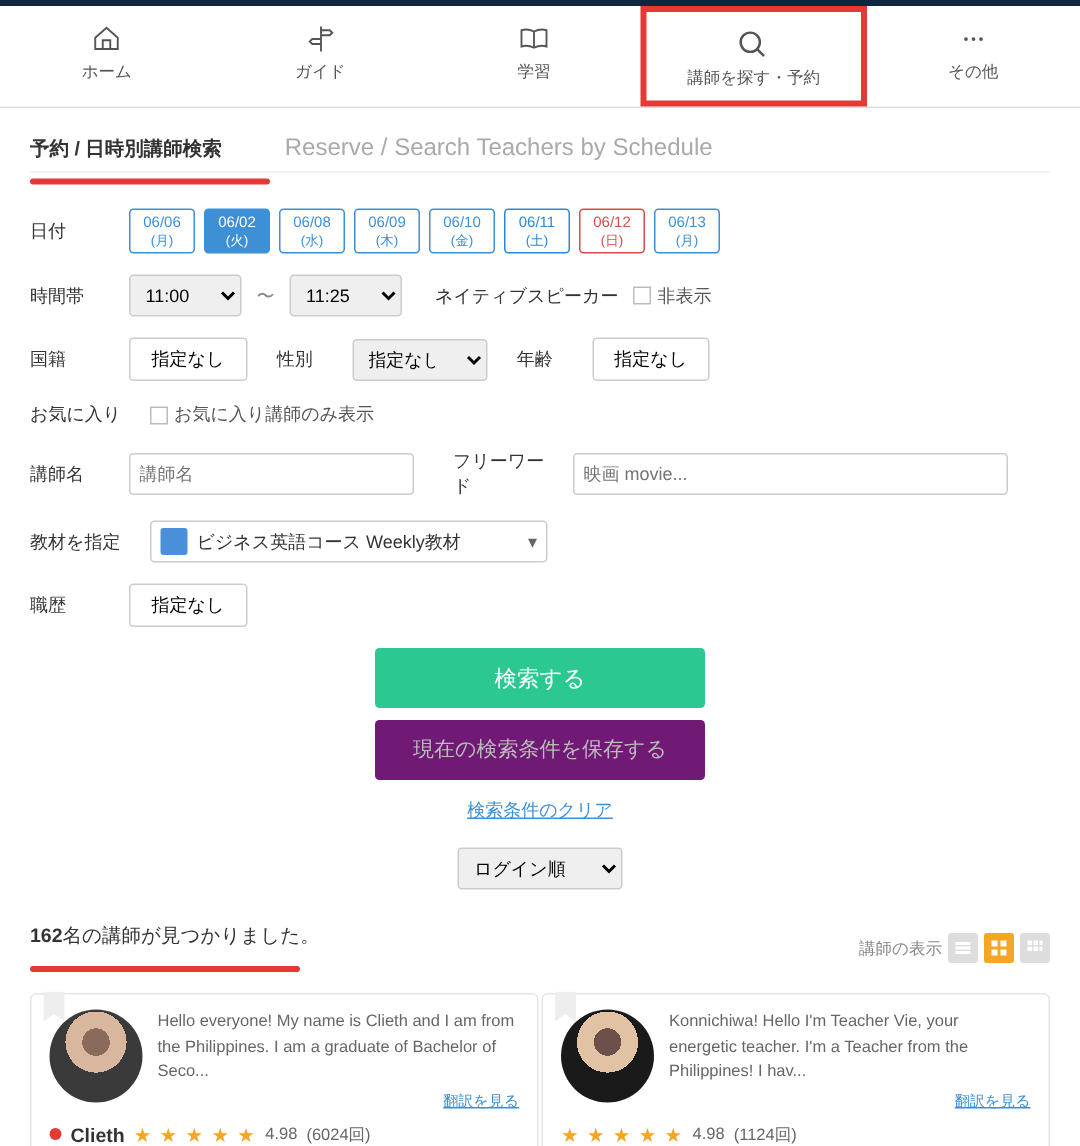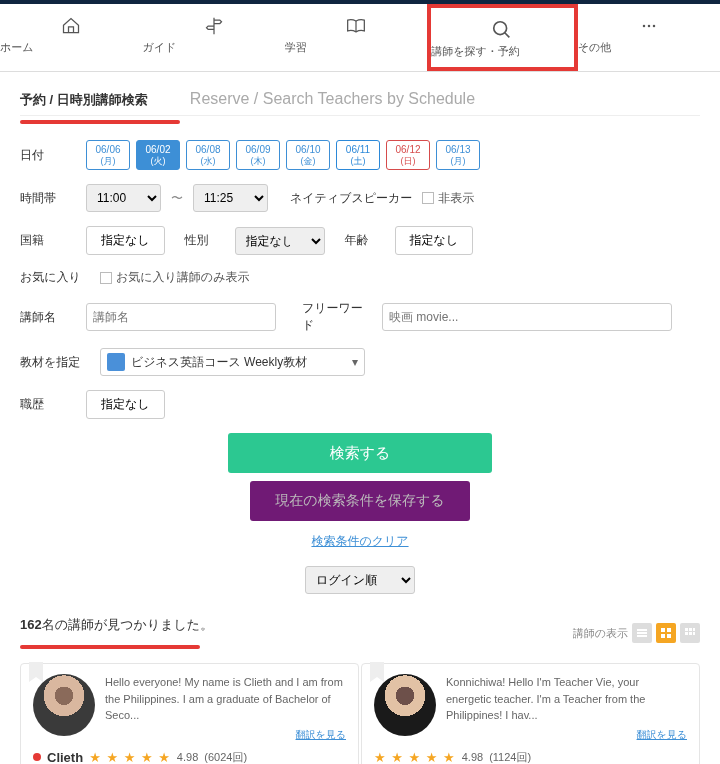--- a/index.html
+++ b/index.html
@@ -1,19 +1,19 @@
 <!DOCTYPE html>
 <html><head>
 <meta charset="utf-8">
 <style>
 * { box-sizing: border-box; margin: 0; padding: 0; }
 body { font-family: "Hiragino Sans", "Meiryo", sans-serif; font-size: 12px; color: #333; background: #fff; width: 720px; }
 .topbar { height: 4px; background: #0f2540; }
 .nav { display: flex; border-bottom: 1px solid #ddd; }
-.nav-item { flex: 1; padding: 10px 0 8px; cursor: pointer; position: relative; }
+.nav-item { flex: 1; text-align: center; padding: 10px 0 8px; cursor: pointer; position: relative; }
 .nav-item.active { border: 4px solid #e53935; }
 .nav-icon { display: flex; justify-content: center; align-items: center; height: 24px; color: #555; }
 .nav-label { font-size: 11px; color: #555; margin-top: 2px; }
 .content { padding: 18px 20px; }
 .page-title-row { display: flex; align-items: baseline; gap: 10px; border-bottom: 1px solid #eee; padding-bottom: 6px; margin-bottom: 4px; }
 .page-title { font-size: 13px; font-weight: bold; color: #333; }
 .page-subtitle { font-size: 16px; color: #aaa; padding-left: 32px; }
 .red-underline { height: 4px; background: #e53935; border-radius: 3px; }
 .red-underline.title { width: 160px; margin-bottom: 16px; }
 .red-underline.results { width: 180px; margin-top: 2px; margin-bottom: 14px; }
@@ -36,21 +36,21 @@
 .chk-wrap { display: flex; align-items: center; gap: 4px; font-size: 12px; color: #555; }
 .chk { width: 12px; height: 12px; border: 1px solid #bbb; display: inline-block; }
 
 .btn-like { border: 1px solid #ccc; border-radius: 3px; padding: 5px 14px; font-size: 12px; cursor: pointer; background: #fff; }
 .input-name { width: 190px; }
 .input-free { width: 290px; }
 .mat-sel { width: 265px; display: flex; align-items: center; border:1px solid #ccc; border-radius:3px; height:28px; padding:0 6px; gap:6px; }
 .mat-icon { width:18px; height:18px; background:#4a90d9; border-radius:2px; }
 .mat-sel .arrow { margin-left:auto; color:#666; }
 
-.btn-search { display:block; margin: 14px auto 8px; width: 264px; height: 40px; background:#2cc891; color:#fff; font-size:15px; border:none; border-radius:3px; cursor:pointer; }
+.btn-search { display:block; margin: 14px auto 8px; width: 220px; height: 40px; background:#2cc891; color:#fff; font-size:15px; border:none; border-radius:3px; cursor:pointer; }
 .btn-save { display:block; margin: 0 auto 12px; width: 220px; height: 40px; background:#701a75; color:#bbb; font-size:14px; border:none; border-radius:3px; }
 .link-clear { display:block; text-align:center; color:#3d8fd6; font-size:12px; text-decoration:underline; margin-bottom:16px; cursor:pointer; }
 
 .sort-row { display:flex; justify-content:center; margin-bottom:12px; }
 .sort-sel { width:110px; }
 
 .results-header { display:flex; justify-content:space-between; align-items:center; }
 .result-count { font-size:13px; }
 .result-count strong { font-weight:bold; }
 .view-toggle { display:flex; align-items:center; gap:4px; font-size:11px; color:#888;margin-top:17px; }

